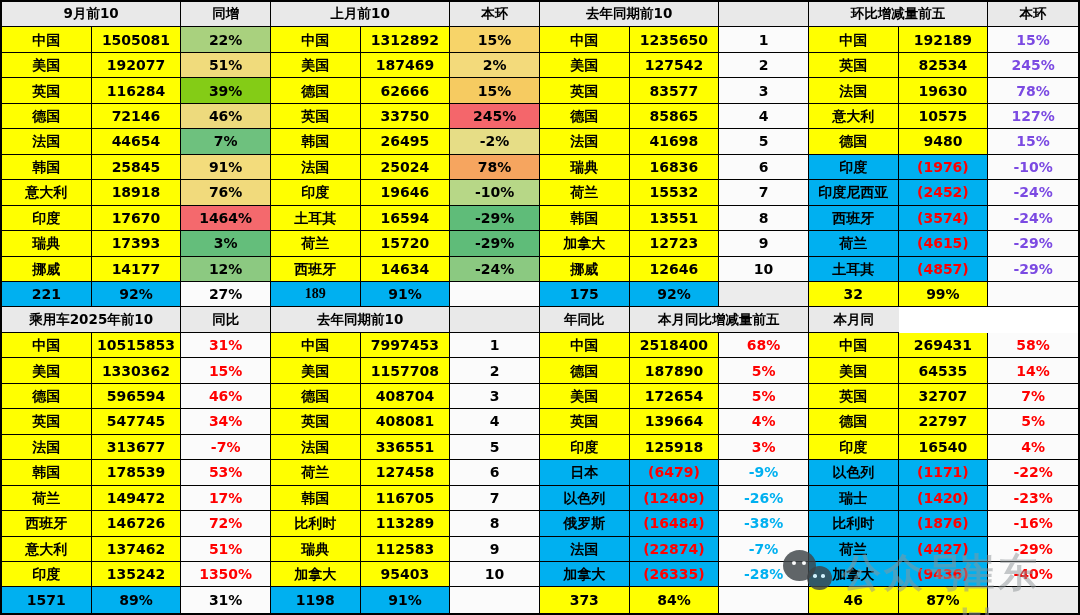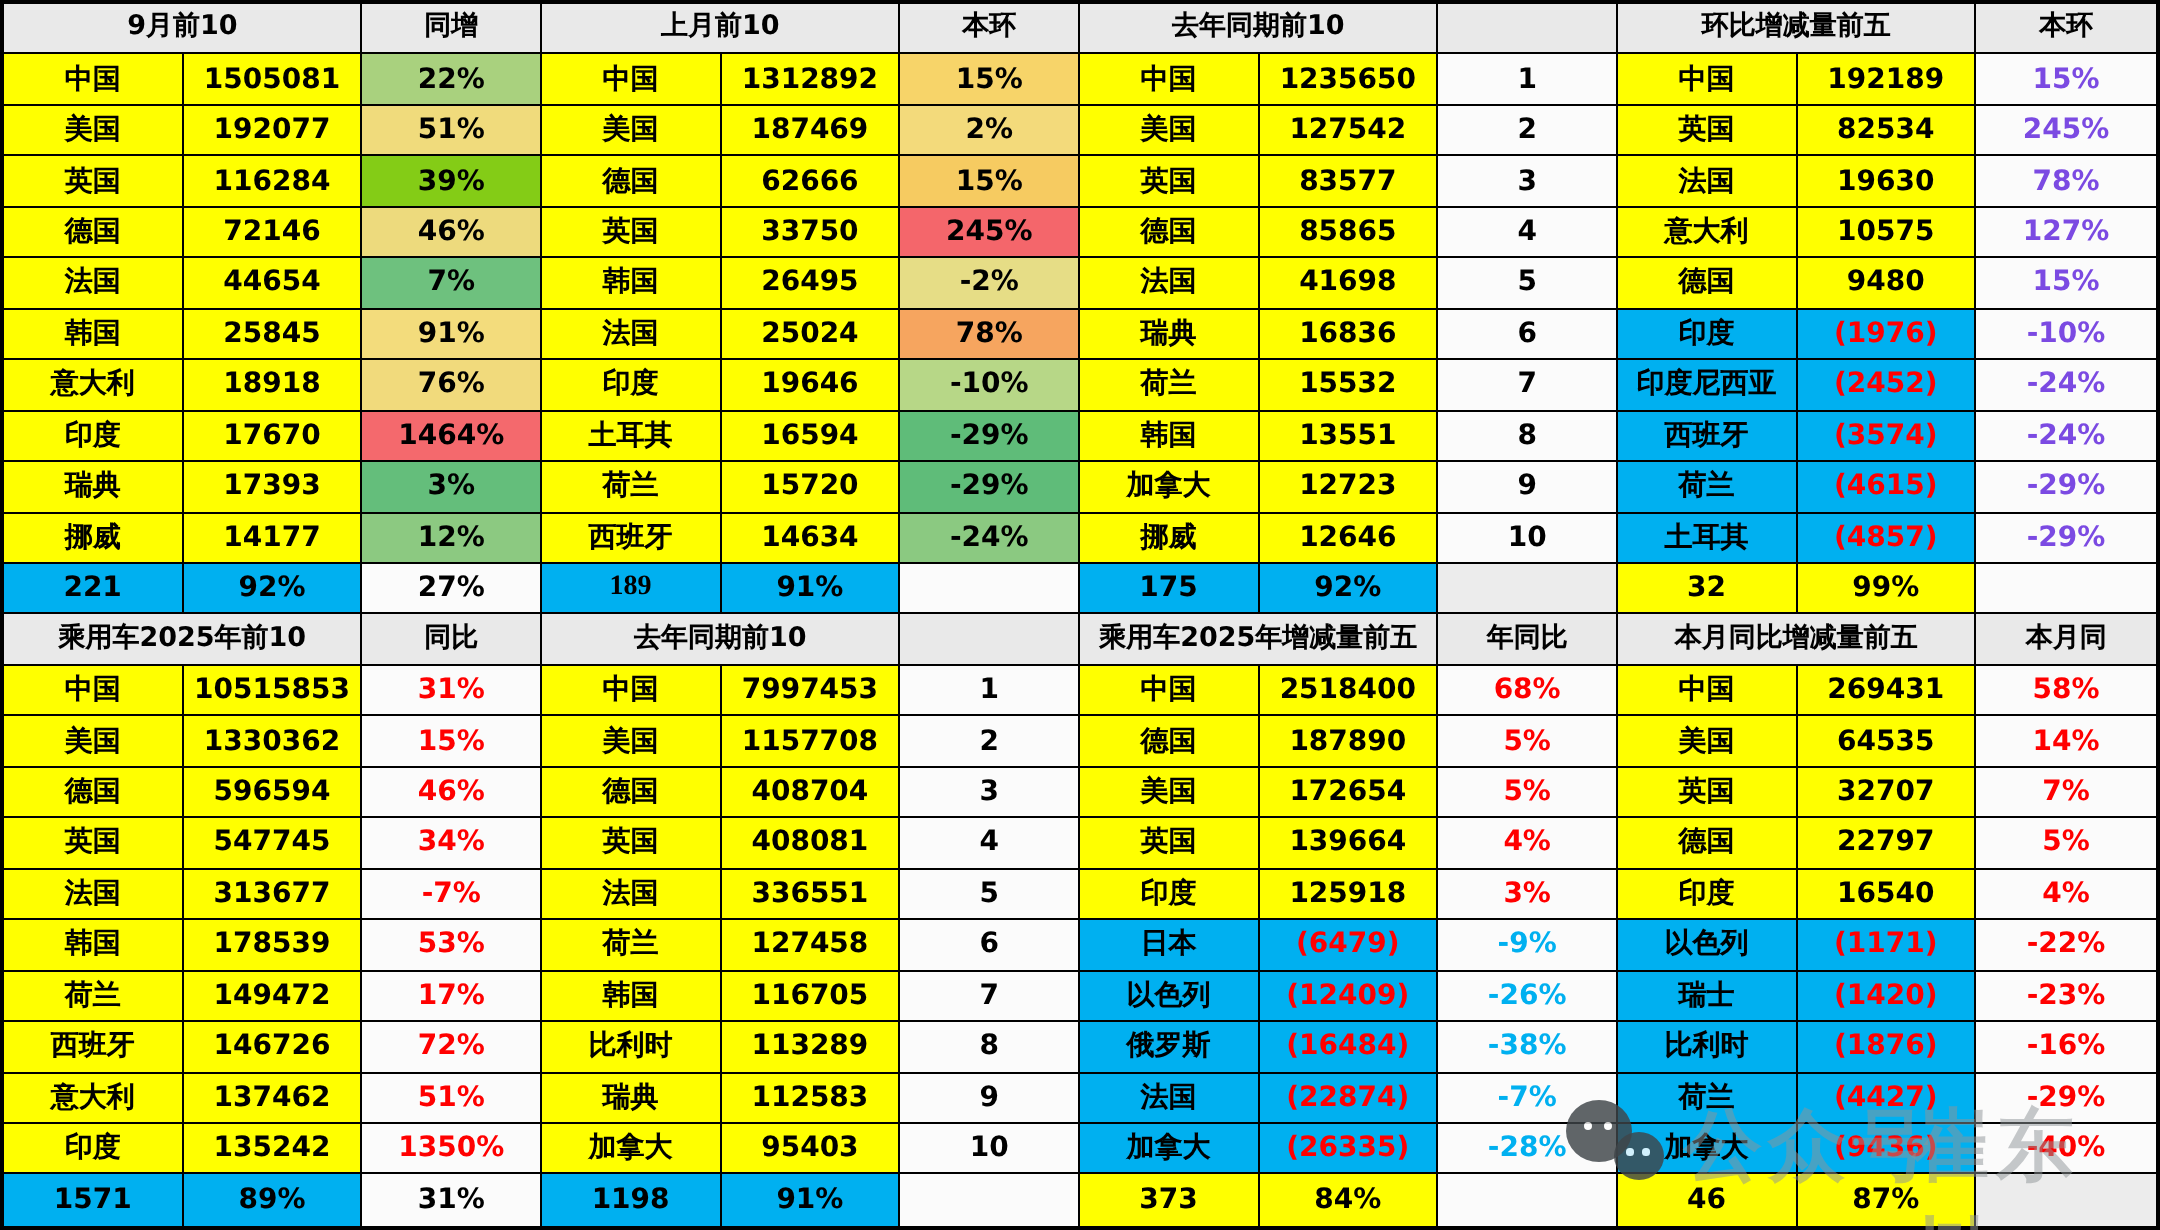--- a/index.html
+++ b/index.html
@@ -207,21 +207,20 @@
         <div class="cell k-g" style="flex: 0 0 8.33333%;"></div>
         <div class="cell k-y" style="flex: 0 0 8.33333%;">32</div>
         <div class="cell k-y" style="flex: 0 0 8.33333%;">99%</div>
         <div class="cell k-w" style="flex: 0 0 8.33333%;"></div>
       </div>
       <div class="t-row">
         <div class="cell k-hd" style="flex: 0 0 16.6667%;">乘用车2025年前10</div>
         <div class="cell k-hd" style="flex: 0 0 8.33333%;">同比</div>
         <div class="cell k-hd" style="flex: 0 0 16.6667%;">去年同期前10</div>
         <div class="cell k-hd" style="flex: 0 0 8.33333%;"></div>
-        <div class="cell k-hd" style="flex: 0 0 16.6667%;">乘用车2025年增减量前五</div>
         <div class="cell k-hd" style="flex: 0 0 8.33333%;">年同比</div>
         <div class="cell k-hd" style="flex: 0 0 16.6667%;">本月同比增减量前五</div>
         <div class="cell k-hd" style="flex: 0 0 8.33333%;">本月同</div>
       </div>
       <div class="t-row">
         <div class="cell k-y" style="flex: 0 0 8.33333%;">中国</div>
         <div class="cell k-y" style="flex: 0 0 8.33333%;">10515853</div>
         <div class="cell k-r" style="flex: 0 0 8.33333%;">31%</div>
         <div class="cell k-y" style="flex: 0 0 8.33333%;">中国</div>
         <div class="cell k-y" style="flex: 0 0 8.33333%;">7997453</div>

